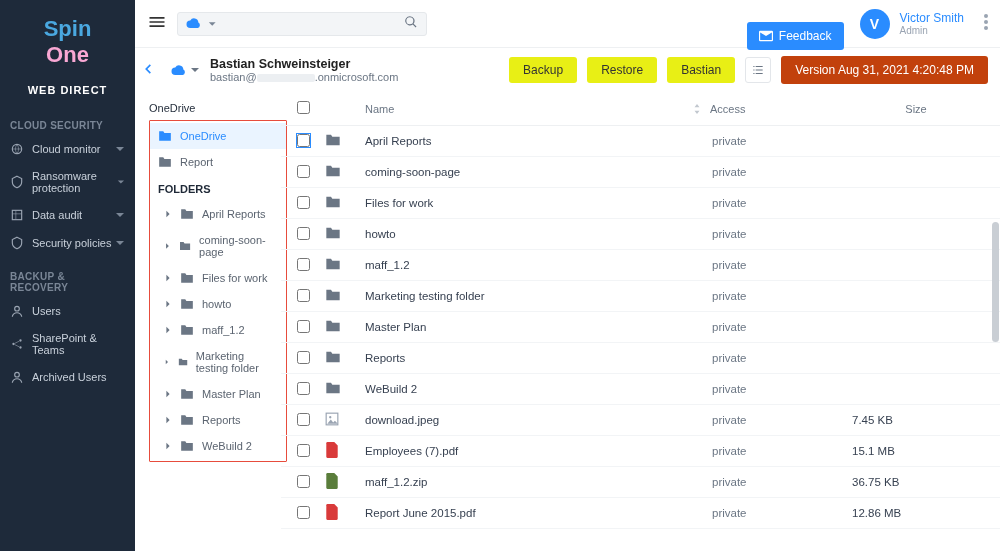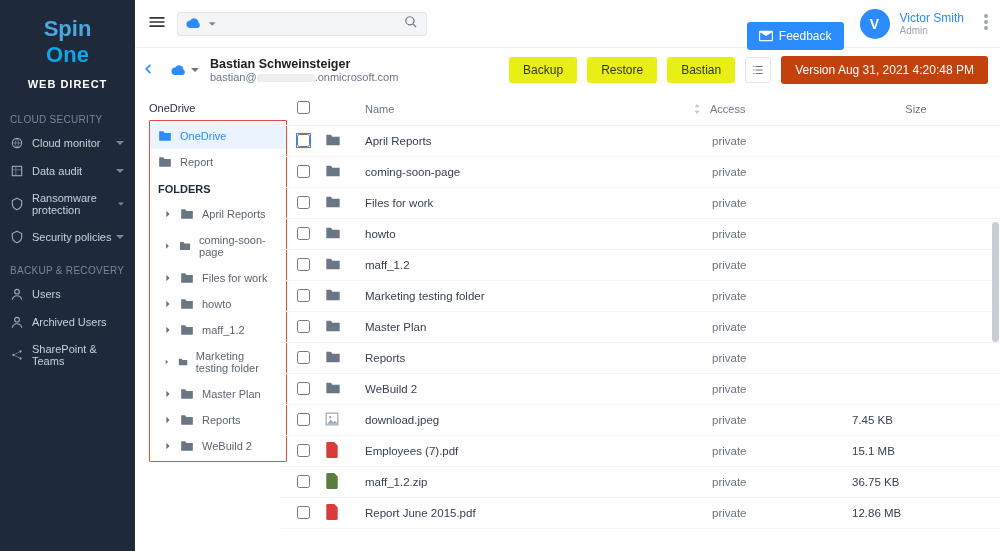--- a/index.html
+++ b/index.html
@@ -4,23 +4,23 @@
 <style>
 * { box-sizing: border-box; margin: 0; padding: 0; }
 body { font-family: -apple-system, BlinkMacSystemFont, "Segoe UI", Arial, sans-serif; font-size: 12px; color: #333; background: #fff; width: 1000px; height: 551px; overflow: hidden; }
 .app { display: flex; height: 551px; }
 
 
 .sidebar { width: 135px; background: #1e2a3a; color: #a6b0bd; display: flex; flex-direction: column; }
 .logo { padding: 16px 10px 10px; text-align: center; }
 .logo-spin { font-size: 22px; font-weight: 600; }
 .logo-spin .s1 { color: #4aa8e0; }
-.logo-spin .s2 { color: #0ea5e9; }
-.logo-sub { color: #fff; font-size: 11px; letter-spacing: 1px; margin-top: 10px; font-weight:600;}
-.nav-section { padding: 14px 10px 4px; font-size: 10px; font-weight: 400; color: #7a8696; letter-spacing: .3px; }
+.logo-spin .s2 { color: #f9a8d4; }
+.logo-sub { color: #fff; font-size: 11px; letter-spacing: 1px; margin-top: 16px; font-weight:600;}
+.nav-section { padding: 14px 10px 4px; font-size: 10px; font-weight: 700; color: #7a8696; letter-spacing: .3px; }
 .nav-item { display: flex; align-items: center; justify-content: space-between; padding: 7px 10px; font-size: 11px; cursor: pointer; color: #c9d1db; }
 .nav-item .nav-left { display: flex; align-items: center; gap: 8px; }
 .icon-sm { width: 14px; height: 14px; fill: #9aa4b2; flex:none; }
 .chev { width: 10px; height: 10px; fill: #7a8696; }
 
 
 .main { flex: 1; display: flex; flex-direction: column; min-width: 0; }
 .topbar { height: 48px; display: flex; align-items: center; padding: 0 12px; gap: 10px; border-bottom: 1px solid #eef0f2; }
 .hamburger { cursor: pointer; }
 .hamburger svg { width: 20px; height: 20px; fill: #333; }
@@ -106,81 +106,81 @@
             </svg>
             <span>Cloud monitor</span>
           </span>
           <svg class="chev" viewBox="0 0 10 10">
             <path d="M1 3l4 4 4-4z"></path>
           </svg>
         </div>
         <div class="nav-item">
           <span class="nav-left">
             <svg class="icon-sm" viewBox="0 0 24 24">
+              <path d="M12 2l8 4v6c0 5-3 8-8 10-5-2-8-5-8-10V6z" fill="none" stroke="#9aa4b2" stroke-width="2"></path>
+            </svg>
+            <span>Ransomware protection</span>
+          </span>
+          <svg class="chev" viewBox="0 0 10 10">
+            <path d="M1 3l4 4 4-4z"></path>
+          </svg>
+        </div>
+        <div class="nav-item">
+          <span class="nav-left">
+            <svg class="icon-sm" viewBox="0 0 24 24">
               <rect x="4" y="4" width="16" height="16" fill="none" stroke="#9aa4b2" stroke-width="2"></rect>
               <path d="M4 10h16M10 4v16" stroke="#9aa4b2"></path>
             </svg>
             <span>Data audit</span>
           </span>
           <svg class="chev" viewBox="0 0 10 10">
             <path d="M1 3l4 4 4-4z"></path>
           </svg>
         </div>
         <div class="nav-item">
           <span class="nav-left">
             <svg class="icon-sm" viewBox="0 0 24 24">
               <path d="M12 2l8 4v6c0 5-3 8-8 10-5-2-8-5-8-10V6z" fill="none" stroke="#9aa4b2" stroke-width="2"></path>
             </svg>
-            <span>Ransomware protection</span>
+            <span>Security policies</span>
           </span>
           <svg class="chev" viewBox="0 0 10 10">
             <path d="M1 3l4 4 4-4z"></path>
           </svg>
         </div>
-        <div class="nav-item">
-          <span class="nav-left">
-            <svg class="icon-sm" viewBox="0 0 24 24">
-              <path d="M12 2l8 4v6c0 5-3 8-8 10-5-2-8-5-8-10V6z" fill="none" stroke="#9aa4b2" stroke-width="2"></path>
-            </svg>
-            <span>Security policies</span>
-          </span>
-          <svg class="chev" viewBox="0 0 10 10">
-            <path d="M1 3l4 4 4-4z"></path>
-          </svg>
-        </div>
       </div>
     <div class="nav-section">BACKUP &amp; RECOVERY</div>
     <div id="nav2">
         <div class="nav-item">
           <span class="nav-left">
             <svg class="icon-sm" viewBox="0 0 24 24">
               <circle cx="12" cy="8" r="4" fill="none" stroke="#9aa4b2" stroke-width="2"></circle>
               <path d="M4 22c0-4 4-7 8-7s8 3 8 7" fill="none" stroke="#9aa4b2" stroke-width="2"></path>
             </svg>
             <span>Users</span>
-          </span>
-        </div>
-        <div class="nav-item">
-          <span class="nav-left">
-            <svg class="icon-sm" viewBox="0 0 24 24">
-              <circle cx="12" cy="8" r="4" fill="none" stroke="#9aa4b2" stroke-width="2"></circle>
-              <path d="M4 22c0-4 4-7 8-7s8 3 8 7" fill="none" stroke="#9aa4b2" stroke-width="2"></path>
-            </svg>
-            <span>Archived Users</span>
           </span>
         </div>
         <div class="nav-item">
           <span class="nav-left">
             <svg class="icon-sm" viewBox="0 0 24 24">
               <circle cx="6" cy="12" r="2" fill="#9aa4b2"></circle>
               <circle cx="18" cy="6" r="2" fill="#9aa4b2"></circle>
               <circle cx="18" cy="18" r="2" fill="#9aa4b2"></circle>
               <path d="M8 11l8-4M8 13l8 4" stroke="#9aa4b2"></path>
             </svg>
             <span>SharePoint &amp; Teams</span>
+          </span>
+        </div>
+        <div class="nav-item">
+          <span class="nav-left">
+            <svg class="icon-sm" viewBox="0 0 24 24">
+              <circle cx="12" cy="8" r="4" fill="none" stroke="#9aa4b2" stroke-width="2"></circle>
+              <path d="M4 22c0-4 4-7 8-7s8 3 8 7" fill="none" stroke="#9aa4b2" stroke-width="2"></path>
+            </svg>
+            <span>Archived Users</span>
           </span>
         </div>
       </div>
   </aside>
 
   <div class="main">
     <div class="topbar">
       <div class="hamburger">
         <svg viewBox="0 0 24 24">
             <path d="M3 6h18v2H3zM3 11h18v2H3zM3 16h18v2H3z"></path>

